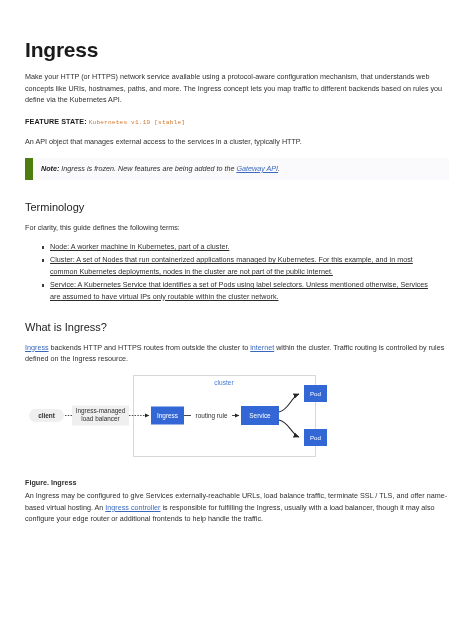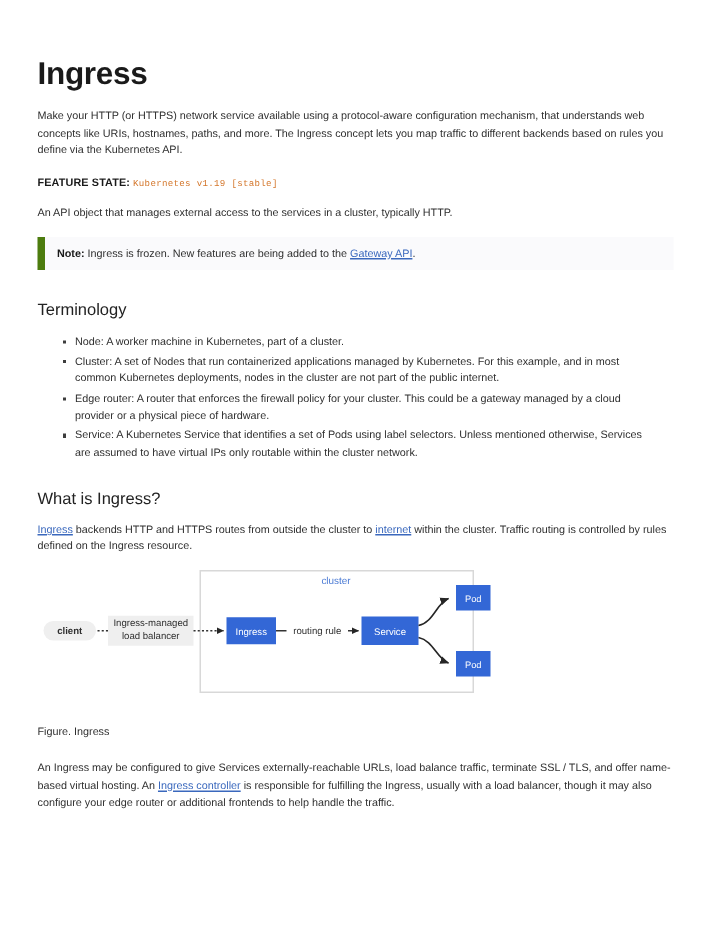--- a/index.html
+++ b/index.html
@@ -61,35 +61,37 @@
   }
   .feature-state .fs-code {
     font-family: "Liberation Mono", monospace;
     font-size: 6.1px;
     color: #d4772c;
     letter-spacing: 0.2px;
   }
 
   .note {
     background: #fafafc;
-    border-left: 5px solid #4d7c0f;
+    border-left: 8px solid #4d7c0f;
     padding: 6px 8px 6px 8px;
     margin: 10px 0 21px 0;
     width: 424px;
     box-sizing: border-box;
     font-size: 7.2px;
     line-height: 1.5;
     color: #2f2f2f;
+    font-style: italic;
   }
   .note b { color: #1a1a1a; }
 
   ul.term-list {
     margin: 3px 16px 6px 0;
     padding-left: 17px;
     list-style: none;
+    text-decoration: underline;
   }
   ul.term-list li {
     font-size: 7.2px;
     line-height: 1.62;
     margin: 0 0 1.5px 0;
     color: #2f2f2f;
     position: relative;
     padding-left: 8px;
   }
   ul.term-list li::before {
@@ -103,21 +105,22 @@
   }
 
   a.link {
     color: #3a68bd;
     text-decoration: underline;
     text-underline-offset: 1px;
   }
   .caption {
     font-size: 7.2px;
     color: #2f2f2f;
-    margin: 9px 0 14px 0;
+    margin: 9px 0 3px 0;
+    font-weight: bold;
   }
 
   
   .figure {
     position: relative;
     height: 96px;
     margin: 8px 0 0 0;
   }
   .diagram-svg { display: block; }
 </style>
@@ -135,25 +138,25 @@
     <span class="fs-code">Kubernetes v1.19 [stable]</span>
   </div>
 
   <p class="body-text">An API object that manages external access to the services in a cluster, typically HTTP.</p>
 
   <div class="note">
     <b>Note:</b><span> Ingress is frozen. New features are being added to the </span><a class="link" href="#">Gateway API</a><span>.</span>
   </div>
 
   <h2 class="section-title">Terminology</h2>
+  <p class="body-text">For clarity, this guide defines the following terms:</p>
 
   <ul class="term-list">
     <li><span>Node: A worker machine in Kubernetes, part of a cluster.</span></li>
     <li><span>Cluster: A set of Nodes that run containerized applications managed by Kubernetes. For this example, and in most common Kubernetes deployments, nodes in the cluster are not part of the public internet.</span></li>
-    <li><span>Edge router: A router that enforces the firewall policy for your cluster. This could be a gateway managed by a cloud provider or a physical piece of hardware.</span></li>
     <li><span>Service: A Kubernetes Service that identifies a set of Pods using label selectors. Unless mentioned otherwise, Services are assumed to have virtual IPs only routable within the cluster network.</span></li>
   </ul>
 
   <h2 class="section-title">What is Ingress?</h2>
 
   <p class="body-text"><a class="link" href="#">Ingress</a><span> backends HTTP and HTTPS routes from outside the cluster to </span><a class="link" href="#">internet</a><span> within the cluster. Traffic routing is controlled by rules defined on the Ingress resource.</span></p>
 
 
   <div class="figure">
     <svg class="diagram-svg" width="424" height="96" viewBox="0 0 424 96" xmlns="http://www.w3.org/2000/svg">

